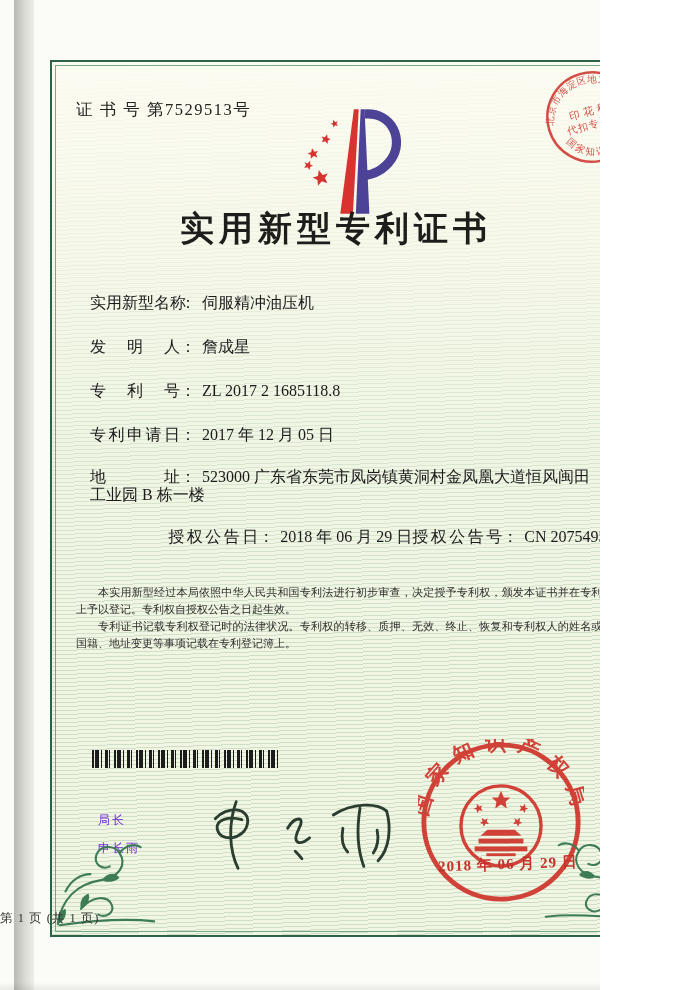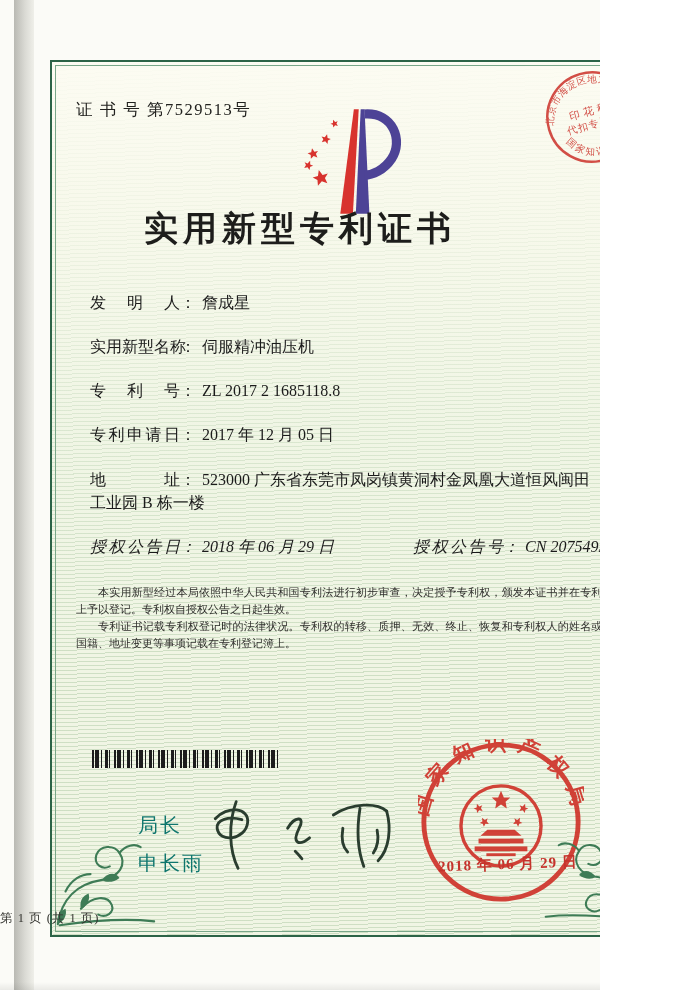--- a/index.html
+++ b/index.html
@@ -17,46 +17,46 @@
       linear-gradient(180deg, rgba(253,252,243,0.95) 0%, rgba(250,250,238,0.78) 16%,
         rgba(240,246,230,0.35) 42%, rgba(234,243,223,0) 68%),
       repeating-linear-gradient(178deg, rgba(118,165,112,0.28) 0 1px, rgba(255,255,255,0) 1px 4px),
       #f0f5e4;}
   .frame-inner{position:absolute;inset:3px;border:1px solid #79a789;pointer-events:none;}
 
   .cert-number{position:absolute;left:76px;top:99px;font-size:16.5px;letter-spacing:1.5px;color:#22221f;}
   .logo{position:absolute;left:287px;top:104px;}
   .tax-stamp{position:absolute;left:544px;top:69px;transform:rotate(-16deg);opacity:0.92;}
   .cert-title{position:absolute;left:0;top:206px;width:100%;text-align:center;
-    font-size:34px;font-weight:600;letter-spacing:5px;color:#1d1d1b;}
+    font-size:34px;font-weight:600;letter-spacing:5px;color:#1d1d1b;padding-left:36px;}
 
   
   .fields{position:absolute;left:90px;top:292px;width:548px;font-size:16px;color:#1b1b1b;}
   .frow{line-height:22px;margin-bottom:22px;}
   .flabel{display:inline-block;width:90px;text-align:justify;text-align-last:justify;
     white-space:nowrap;vertical-align:top;}
   .fcolon{display:inline-block;vertical-align:top;margin-right:6px;}
   .fvalue{white-space:pre-line;}
-  .frow-addr{line-height:23px;}
-  .frow-grant{display:flex;justify-content:space-between;line-height:22px;font-style:italic;}
+  .frow-addr{line-height:18px;}
+  .frow-grant{display:flex;justify-content:flex-end;line-height:22px;}
 
   
   .body-text{position:absolute;left:76px;top:584px;width:560px;font-size:11px;
     line-height:1.55;color:#2e2d2b;text-align:justify;}
   .body-text p{margin:0;text-indent:2em;}
 
   .barcode{position:absolute;left:92px;top:750px;width:186px;height:18px;
     background:repeating-linear-gradient(90deg,
       #1c1c1c 0 2px, transparent 2px 3px,
       #1c1c1c 3px 7px, transparent 7px 9px,
       #1c1c1c 9px 10px, transparent 10px 13px,
       #1c1c1c 13px 16px, transparent 16px 17px,
       #1c1c1c 17px 18px, transparent 18px 22px);}
 
-  .officials{position:absolute;left:98px;top:812px;font-size:20px;color:#0f766e;margin-left:40px;}
+  .officials{position:absolute;left:98px;top:812px;font-size:12px;color:#6d28d9;}
   .officials div{margin-bottom:11px;letter-spacing:2px;}
   .signature{position:absolute;left:200px;top:790px;}
   .seal{position:absolute;left:418px;top:739px;opacity:0.93;}
   .seal-date{position:absolute;left:428px;top:855px;width:160px;text-align:center;
     color:#c5332c;font-size:15px;letter-spacing:1px;transform:rotate(-2deg);font-weight:600;}
 
   .footer-page{position:absolute;left:0;top:910px;width:100%;text-align:left;
     font-size:12.5px;color:#33332f;letter-spacing:1px;}
 
   .ornament-left{position:absolute;left:52px;top:824px;}
@@ -105,24 +105,24 @@
       <textPath href="#taxBot" startOffset="50%" text-anchor="middle">国家知识产权局</textPath>
     </text>
     <text x="50" y="47" text-anchor="middle" font-size="11" letter-spacing="4" fill="#cf4038">印花税</text>
     <text x="50" y="61" text-anchor="middle" font-size="10.5" letter-spacing="1" fill="#cf4038">代扣专用章</text>
   </svg>
 
   <div class="cert-title">实用新型专利证书</div>
 
   <div class="fields">
     <div class="frow">
+      <span class="flabel">实用新型名称</span><span class="fcolon">：</span><span class="fvalue">伺服精冲油压机</span>
+    </div>
+    <div class="frow">
       <span class="flabel">发明人</span><span class="fcolon">：</span><span class="fvalue">詹成星</span>
-    </div>
-    <div class="frow">
-      <span class="flabel">实用新型名称</span><span class="fcolon">：</span><span class="fvalue">伺服精冲油压机</span>
     </div>
     <div class="frow">
       <span class="flabel">专利号</span><span class="fcolon">：</span><span class="fvalue">ZL 2017 2 1685118.8</span>
     </div>
     <div class="frow">
       <span class="flabel">专利申请日</span><span class="fcolon">：</span><span class="fvalue">2017 年 12 月 05 日</span>
     </div>
     <div class="frow frow-addr">
       <span class="flabel">地址</span><span class="fcolon">：</span><span class="fvalue">523000 广东省东莞市凤岗镇黄洞村金凤凰大道恒风闽田
 工业园 B 栋一楼</span>

